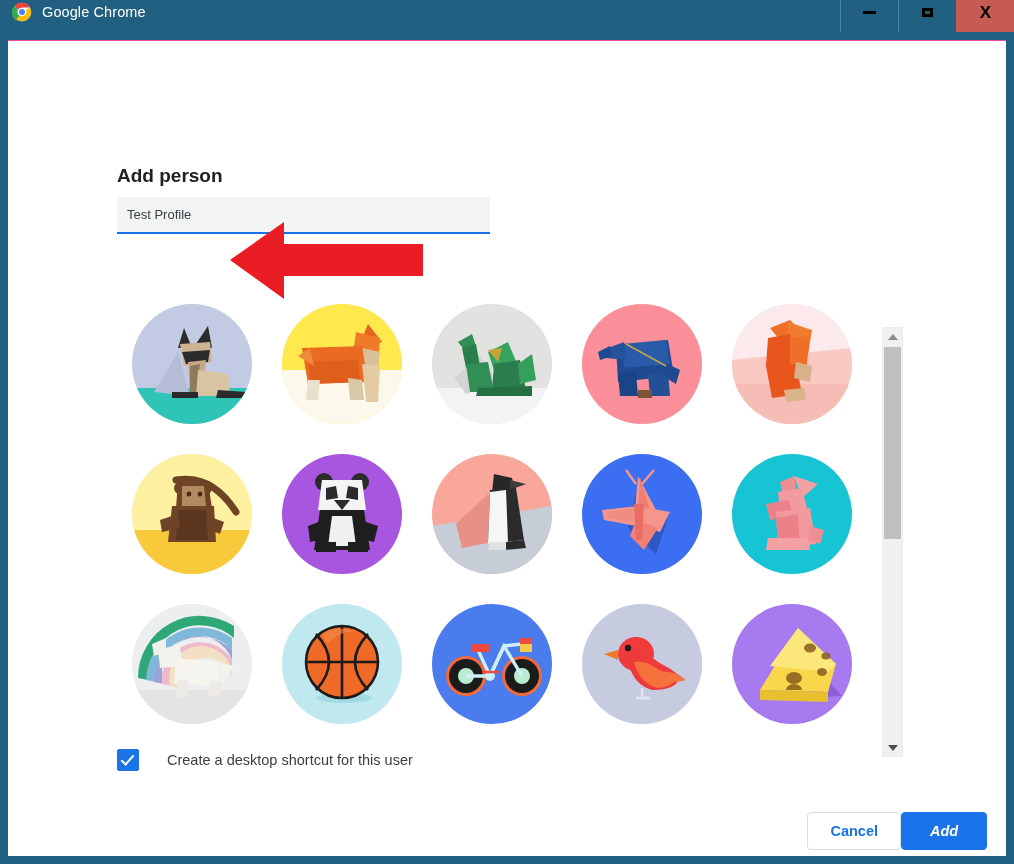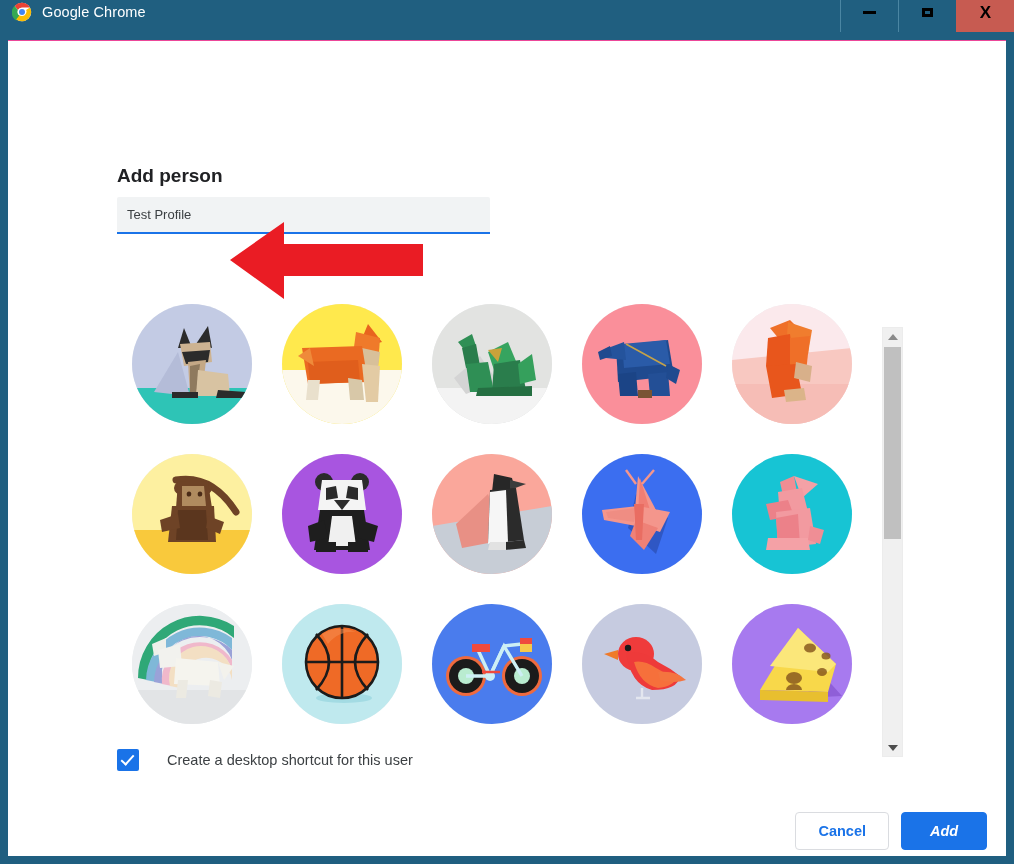--- a/index.html
+++ b/index.html
@@ -268,21 +268,20 @@
     justify-content: center;
     box-sizing: border-box;
   }
   .btn-cancel {
     height: 38px;
     min-width: 90px;
     padding: 0 22px;
     background: #ffffff;
     color: #1a73e8;
     border: 1px solid #dadce0;
-    margin-right: 12px;
   }
   .btn-add {
     height: 38px;
     min-width: 86px;
     padding: 0 26px;
     background: #1a73e8;
     color: #ffffff;
     border: 1px solid #1a73e8;
     font-style: italic;
   }

